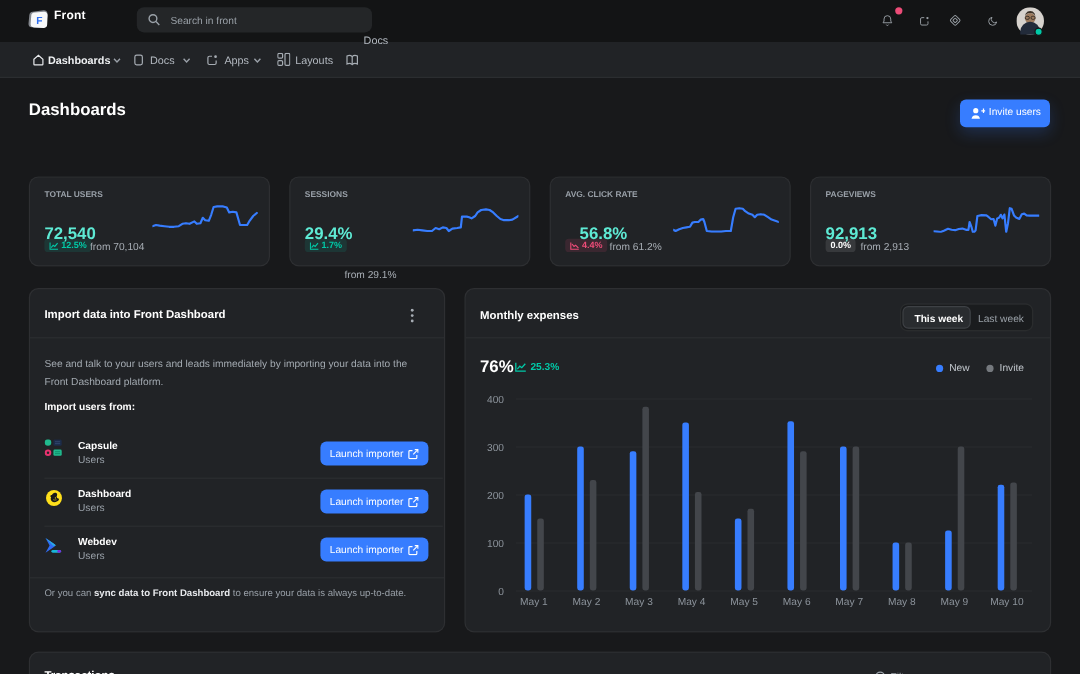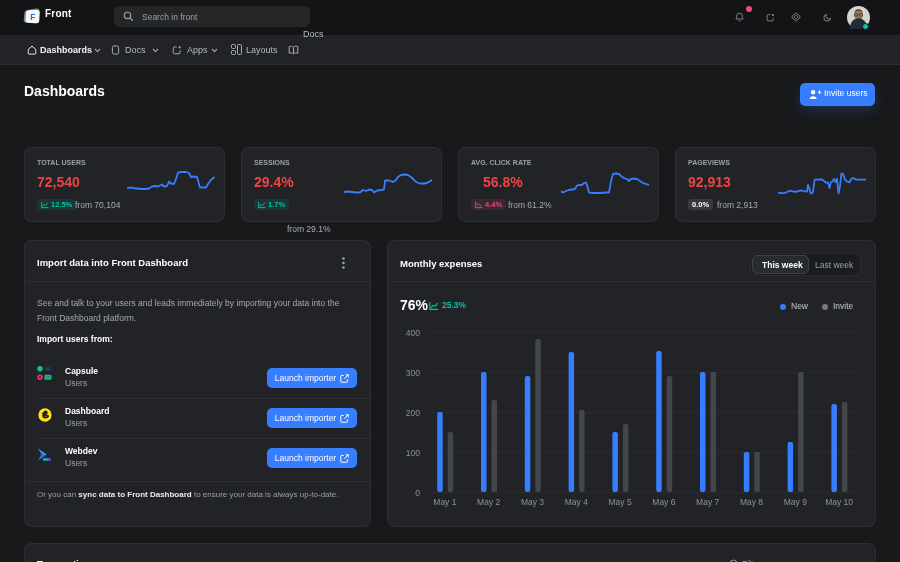--- a/index.html
+++ b/index.html
@@ -2,21 +2,21 @@
 <html><head>
 <meta charset="utf-8">
 <style>
   * { margin:0; padding:0; box-sizing:border-box; }
   html,body { width:900px; height:562px; overflow:hidden; }
   body { background:#18191b; font-family:"Liberation Sans", sans-serif; position:relative; }
   .abs { position:absolute; white-space:nowrap; }
   .card { position:absolute; background:#212326; border:1px solid rgba(255,255,255,0.06); border-radius:8px; }
   svg { display:block; }
   .lbl { font-size:7px; font-weight:bold; color:#99a0a8; letter-spacing:0; }
-  .num { font-size:14px; font-weight:bold; color:#ef4444; }
+  .num { font-size:14px; font-weight:bold; color:#5eead4;margin-top:12px; }
   .frm { font-size:8.5px; color:#a7adb4; }
   .badge { position:absolute; height:11px; border-radius:3px; font-size:7.5px; font-weight:bold; line-height:11px; padding:0 4px; display:flex; align-items:center; gap:2px; }
   .b-up { color:#00c9a7; background:rgba(0,201,167,0.12); }
   .b-down { color:#ed4c78; background:rgba(237,76,120,0.12); }
   .b-flat { color:#fff; background:rgba(255,255,255,0.10); }
   .btn-launch { position:absolute; width:90px; height:20px; background:#377dff; border-radius:5px; color:#fff; font-size:8.5px; display:flex; align-items:center; justify-content:center; gap:4px; white-space:nowrap; }
   .navtx { font-size:9px; color:#b3b9c0; }
 </style>
 </head>
 <body>

